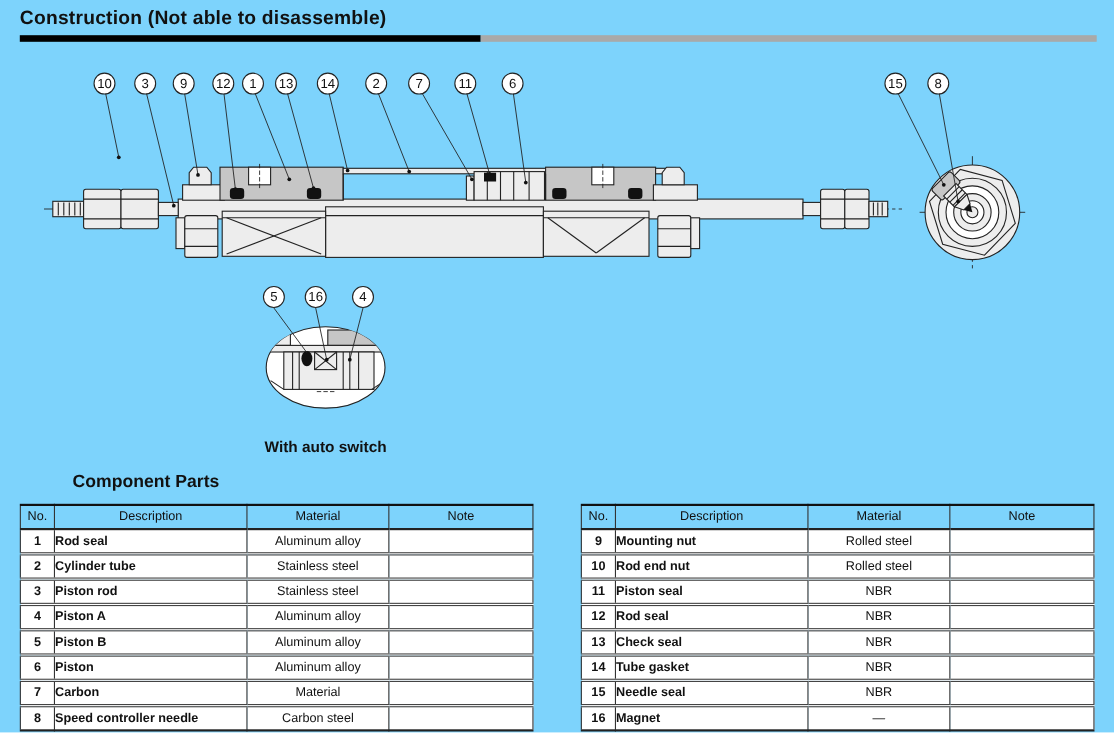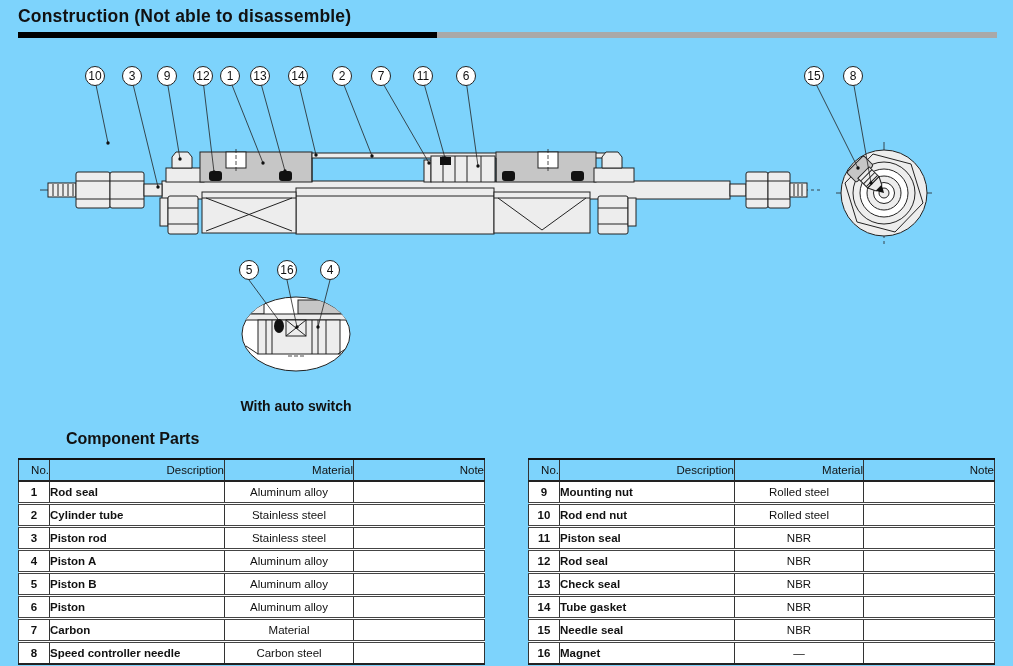--- a/index.html
+++ b/index.html
@@ -15,21 +15,21 @@
   .callout{position:absolute;width:20px;height:20px;border:1.2px solid var(--line,#222);
            border-radius:50%;background:#fff;font-size:12px;line-height:18px;text-align:center;
            box-sizing:border-box;z-index:3;}
   .detail-caption{position:absolute;left:216px;top:382px;width:160px;text-align:center;
                   font-size:14px;font-weight:bold;margin-top:16px;}
   
   .section-title{position:absolute;left:18px;top:430px;font-size:16px;font-weight:bold;margin-left:48px;}
   .tables{position:absolute;left:18px;top:458px;display:flex;gap:43px;}
   table.pt{border-collapse:collapse;table-layout:fixed;width:462px;font-size:11.5px;
            border:1px solid #333;border-top:2px solid #111;border-bottom:2px solid #222;}
-  table.pt th{font-weight:normal;height:20px;padding:0;border:1px solid #333;border-bottom:2px solid #222;text-align:right;}
+  table.pt th{font-weight:normal;height:20px;padding:0;border:1px solid #333;border-bottom:2px solid #222;}
   table.pt td{height:20px;padding:0;border-left:1px solid #333;border-right:1px solid #333;
               border-bottom:3px double #444;background:#fff;}
   table.pt tr:last-child td{border-bottom:1px solid #333;}
   td.c-no{text-align:center;font-weight:bold;width:30px;}
   td.c-desc{font-weight:bold;padding-left:7px;width:174px;}
   td.c-mat{text-align:center;width:128px;}
   td.c-note{width:130px;}
   th.c-no{width:30px;} th.c-desc{width:174px;} th.c-mat{width:128px;} th.c-note{width:130px;}
   
   .ln{stroke:var(--line,#222);stroke-width:1;fill:none;}

